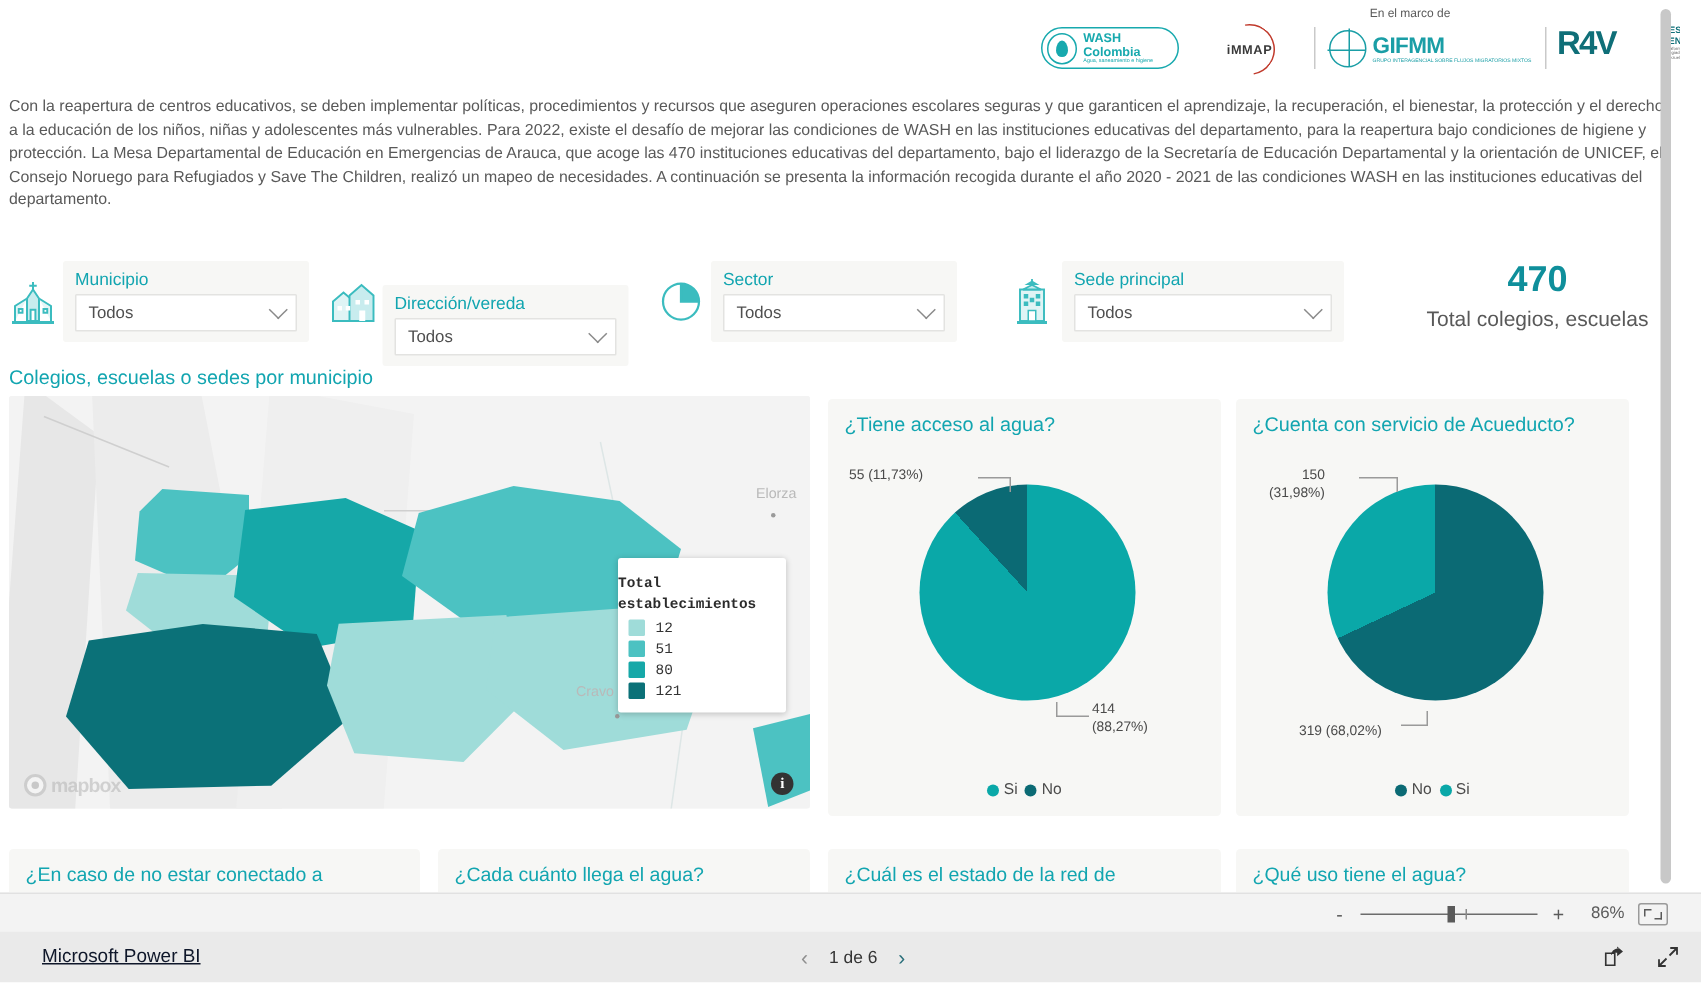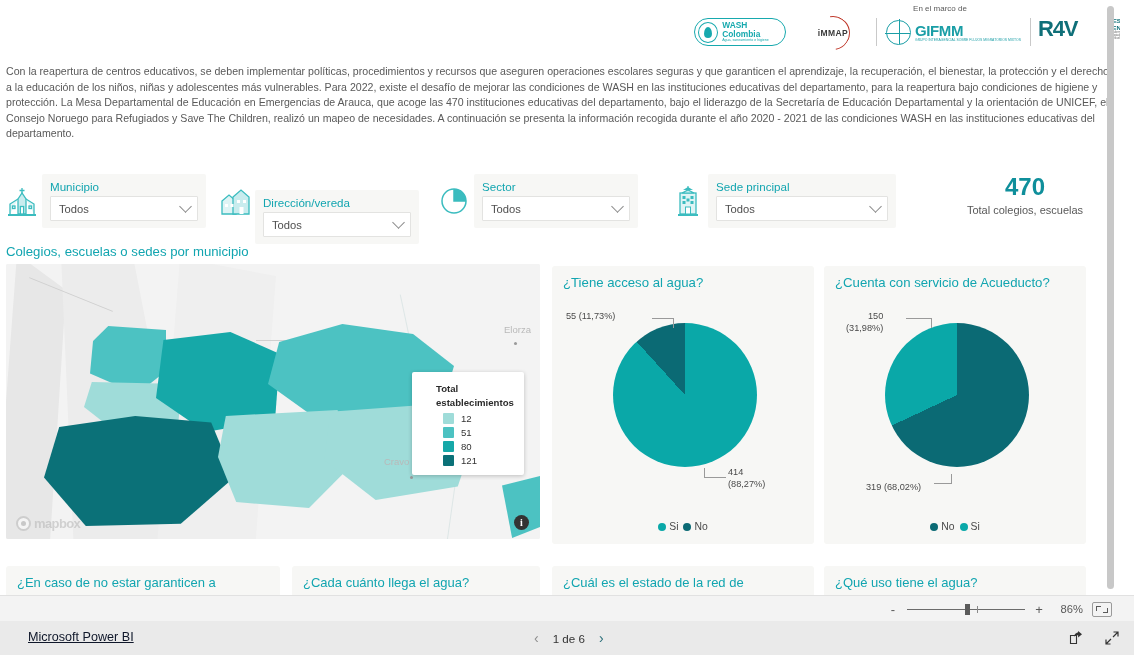--- a/index.html
+++ b/index.html
@@ -84,41 +84,41 @@
   .sbox {
     background:#fff; border:1px solid #e3e3e1; height:25px; border-radius:1px;
     display:flex; align-items:center; justify-content:space-between;
     padding:0 7px 0 8px; color:#4f4f4f; font-size:11.2px;
   }
   .chev { width:9px; height:9px; border-right:1.3px solid #8a8a8a;
      border-bottom:1.3px solid #8a8a8a; transform:rotate(45deg); margin-bottom:4px; }
 
   .kpi { position:absolute; left:940px; top:4px; width:170px; text-align:center; }
   .kpi .val { color:#0f8f9b; font-size:24px; font-weight:bold; line-height:1.1; }
-  .kpi .cap { color:#595959; font-size:11px; margin-top:4px; }
+  .kpi .cap { color:#595959; font-size:14px; margin-top:4px; }
 
   
   .mapcard { position:absolute; left:6px; top:244px; width:534px; height:300px; }
   .cardtitle { color:#12a5b0; font-size:13.2px; margin-bottom:5px; }
   .mapbody {
     position:relative; width:534px; height:275px; overflow:hidden;
     background:#f2f2f2; border-radius:2px;
   }
   .mapbg { position:absolute; inset:0; background:#f3f3f3; }
   .landshade { position:absolute; background:#e9e9e9; }
   .roadline { position:absolute; background:#cfcfcf; height:1px; }
   .river { position:absolute; border-left:1px solid #dfe6e6; }
   .muni { position:absolute; }
   .mlabel { position:absolute; color:#b9b9b9; font-size:9.5px; }
   .mdot { position:absolute; width:3px; height:3px; border-radius:50%; background:#9a9a9a; }
 
   .maplegend {
     position:absolute; left:412px; top:372px; width:112px;
-    background:#fff; border-radius:2px; padding:10px 10px 9px 24px;
-    box-shadow:0 1px 4px rgba(0,0,0,.22); z-index:6;
+    background:#fff; border-radius:2px; padding:10px 10px 9px 0;
+    box-shadow:0 1px 4px rgba(0,0,0,.22); z-index:6;font-family:Liberation Mono, monospace;
   }
   .maplegend .lt { color:#2b2b2b; font-size:9.6px; font-weight:bold; line-height:14px; }
   .lrow { display:flex; align-items:center; margin-top:3px; }
   .lsw { width:11px; height:11px; border-radius:1px; flex:0 0 auto; }
   .lrow span { margin-left:7px; color:#333; font-size:9.6px; }
 
   .mapbox-attr {
     position:absolute; left:10px; bottom:8px; display:flex; align-items:center;
     opacity:.55; z-index:5;
   }
@@ -447,21 +447,21 @@
           <span class="lx">No</span>
         </span>
         <span class="li">
           <span class="dot" style="background:#0aa8a8"></span>
           <span class="lx">Si</span>
         </span>
       </div>
     </div>
 
     <div class="botcard" style="left:6px; width:274px;">
-      <div class="bt">¿En caso de no estar garanticen a</div>
+      <div class="bt">¿En caso de no estar conectado a</div>
     </div>
     <div class="botcard" style="left:292px; width:248px;">
       <div class="bt">¿Cada cuánto llega el agua?</div>
     </div>
     <div class="botcard" style="left:552px; width:262px;">
       <div class="bt">¿Cuál es el estado de la red de</div>
     </div>
     <div class="botcard" style="left:824px; width:262px;">
       <div class="bt">¿Qué uso tiene el agua?</div>
     </div>

